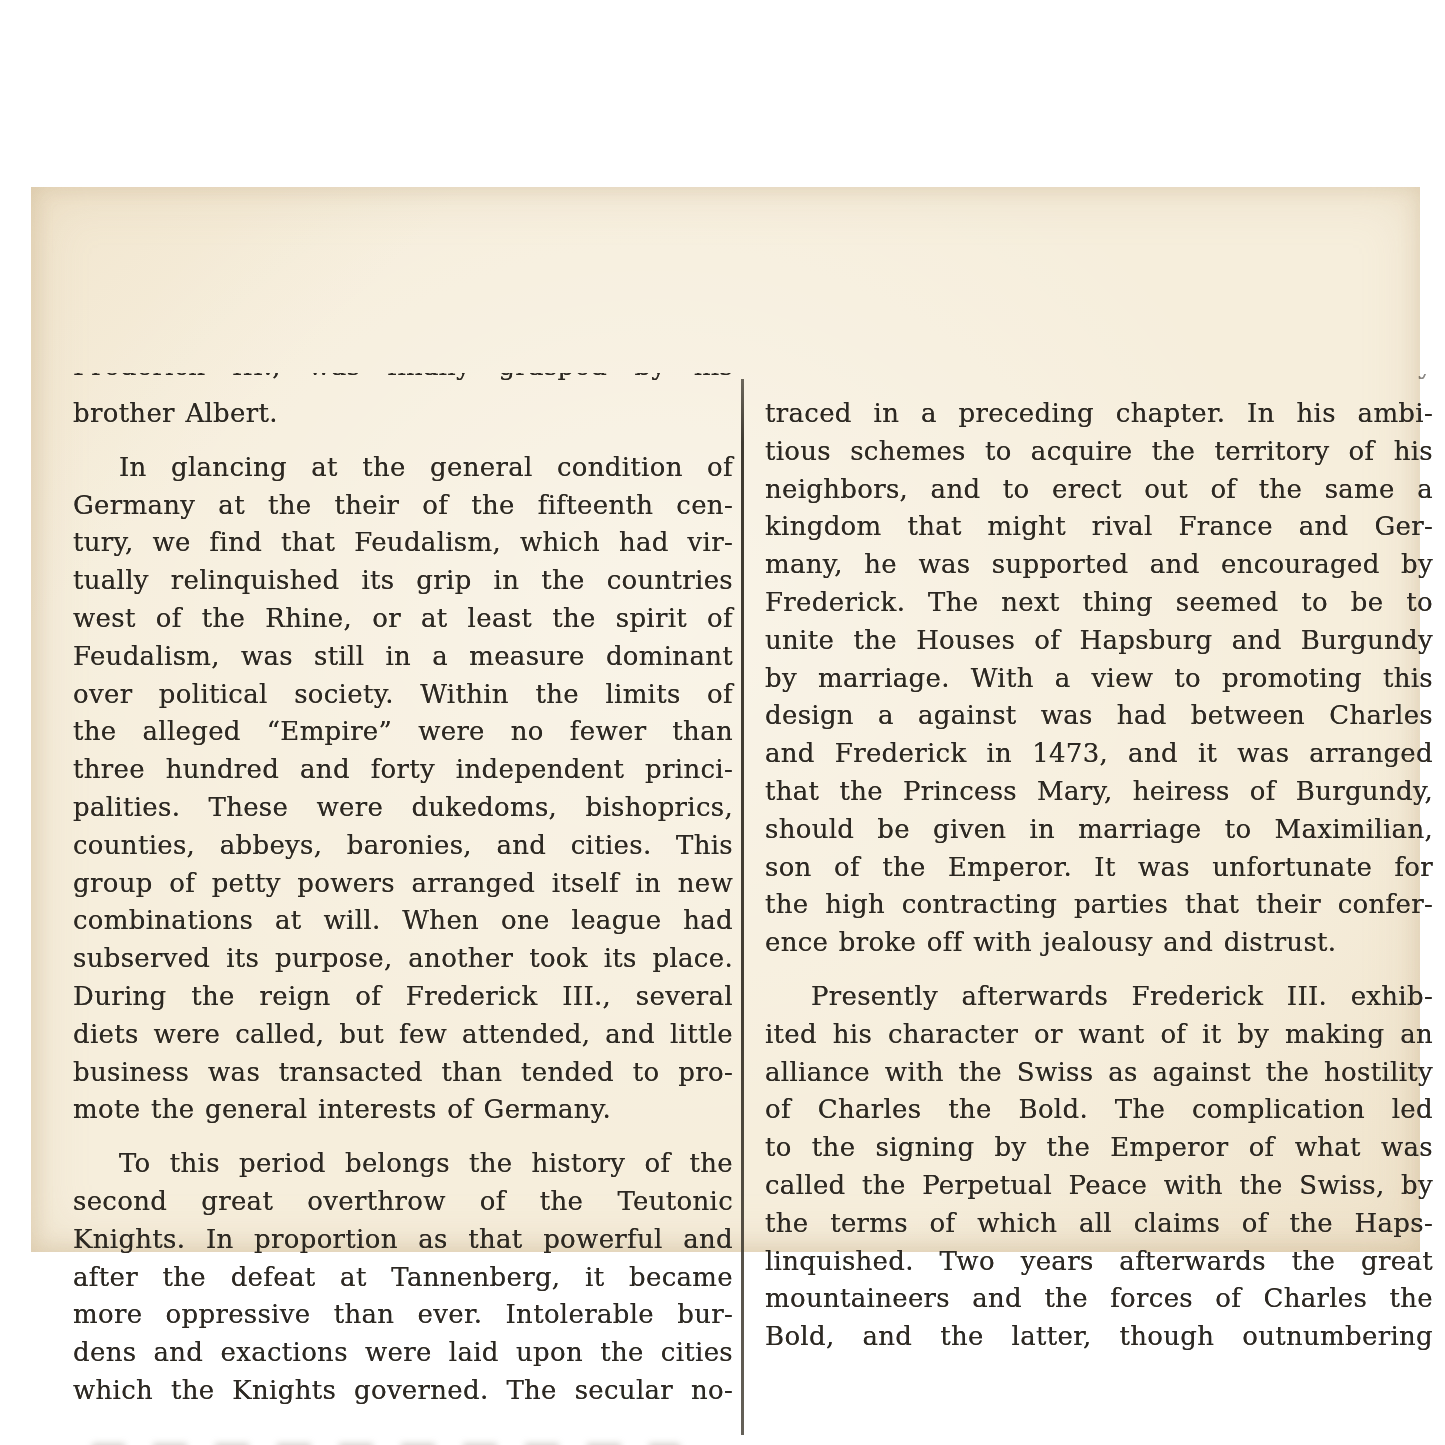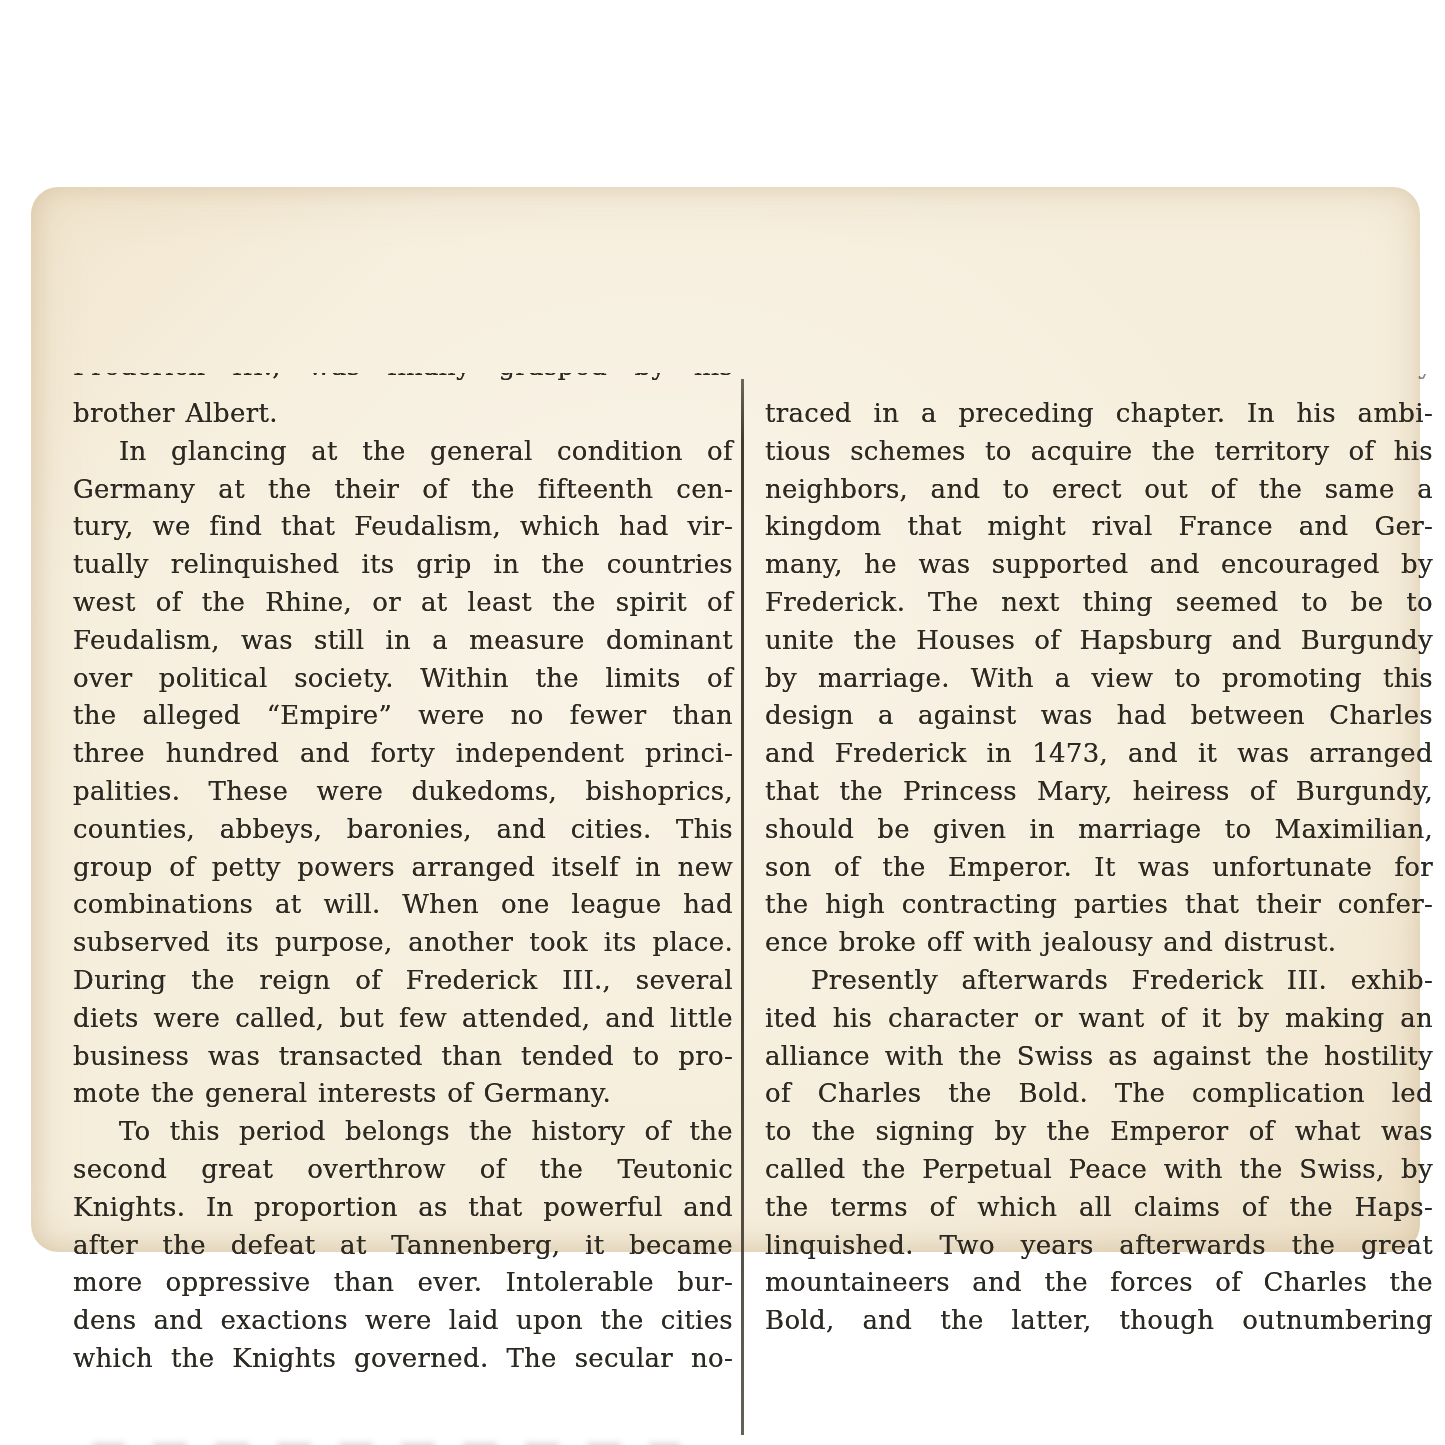--- a/index.html
+++ b/index.html
@@ -18,21 +18,20 @@
     width: 1389px; height: 1065px;
     background: #f6eedc;
     background-image:
       radial-gradient(ellipse at 45% 40%, rgba(255,255,255,0.35) 0%, rgba(255,255,255,0) 60%),
       linear-gradient(135deg, rgba(233,215,183,0.35) 0%, rgba(246,238,220,0) 18%),
       linear-gradient(315deg, rgba(228,209,176,0.4) 0%, rgba(246,238,220,0) 22%);
     box-shadow:
       inset 0 0 55px rgba(198,172,132,0.30),
       inset 0 -5px 22px rgba(198,172,132,0.22),
       inset 4px 0 18px rgba(205,182,144,0.22);
-    border-radius: 27px;
   }
 
   
   .gutter-rule {
     position: absolute;
     left: 710px; top: 192px;
     width: 2.5px; height: 1056px;
     background: linear-gradient(180deg, rgba(62,57,47,0.75), #3e3a31 6%, #433e34 60%, rgba(62,57,47,0.8));
   }
 
@@ -47,21 +46,21 @@
   .col-left  { left: 42px;  width: 660px; }
   .col-right { left: 734px; width: 668px; }
 
   .ln {
     height: 37.8px;
     line-height: 37.8px;
     text-align: justify;
     text-align-last: justify;
     white-space: normal;
   }
-  .ln.ind { text-indent: 46px; }
+  .ln.ind { text-indent: 46px; margin-top: 16px; }
   .ln.end { text-align-last: left; word-spacing: 2px; }
 
   
   .partial {
     position: absolute;
     overflow: hidden;
     color: #2c2822;
     font-size: 26px;
     letter-spacing: 0.3px;
     text-shadow: 0 0 0.6px rgba(44,40,34,0.8);

